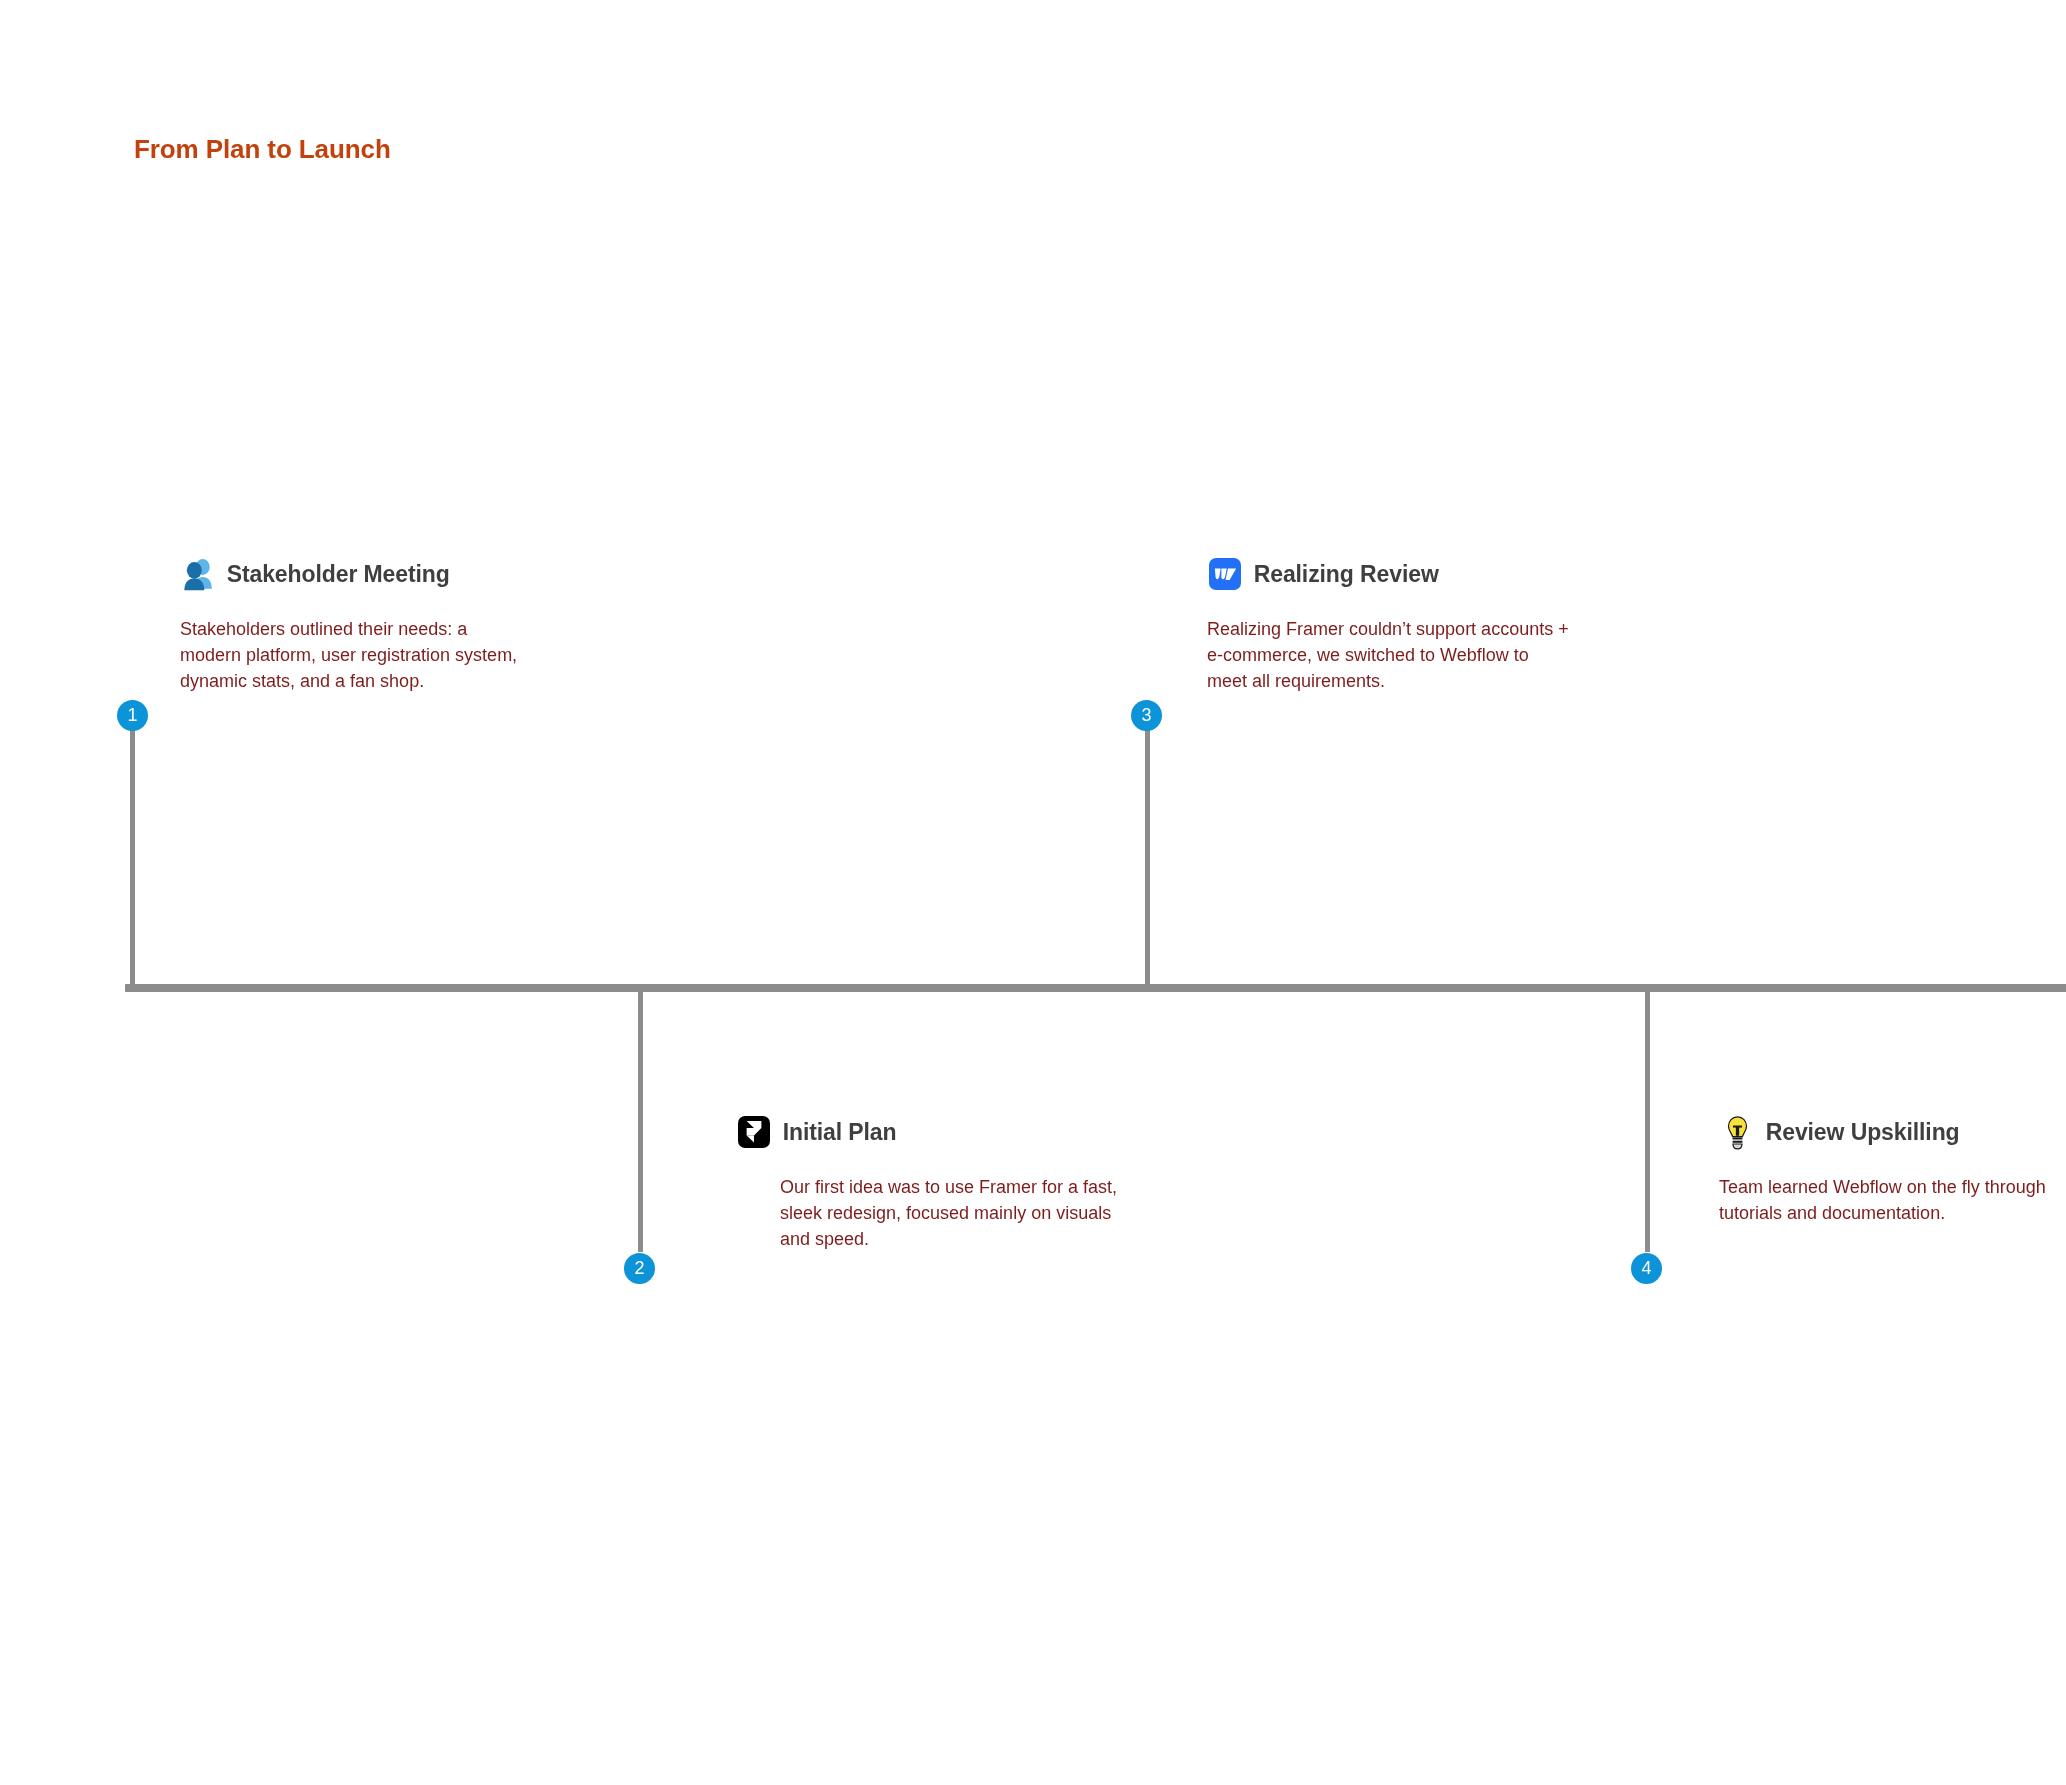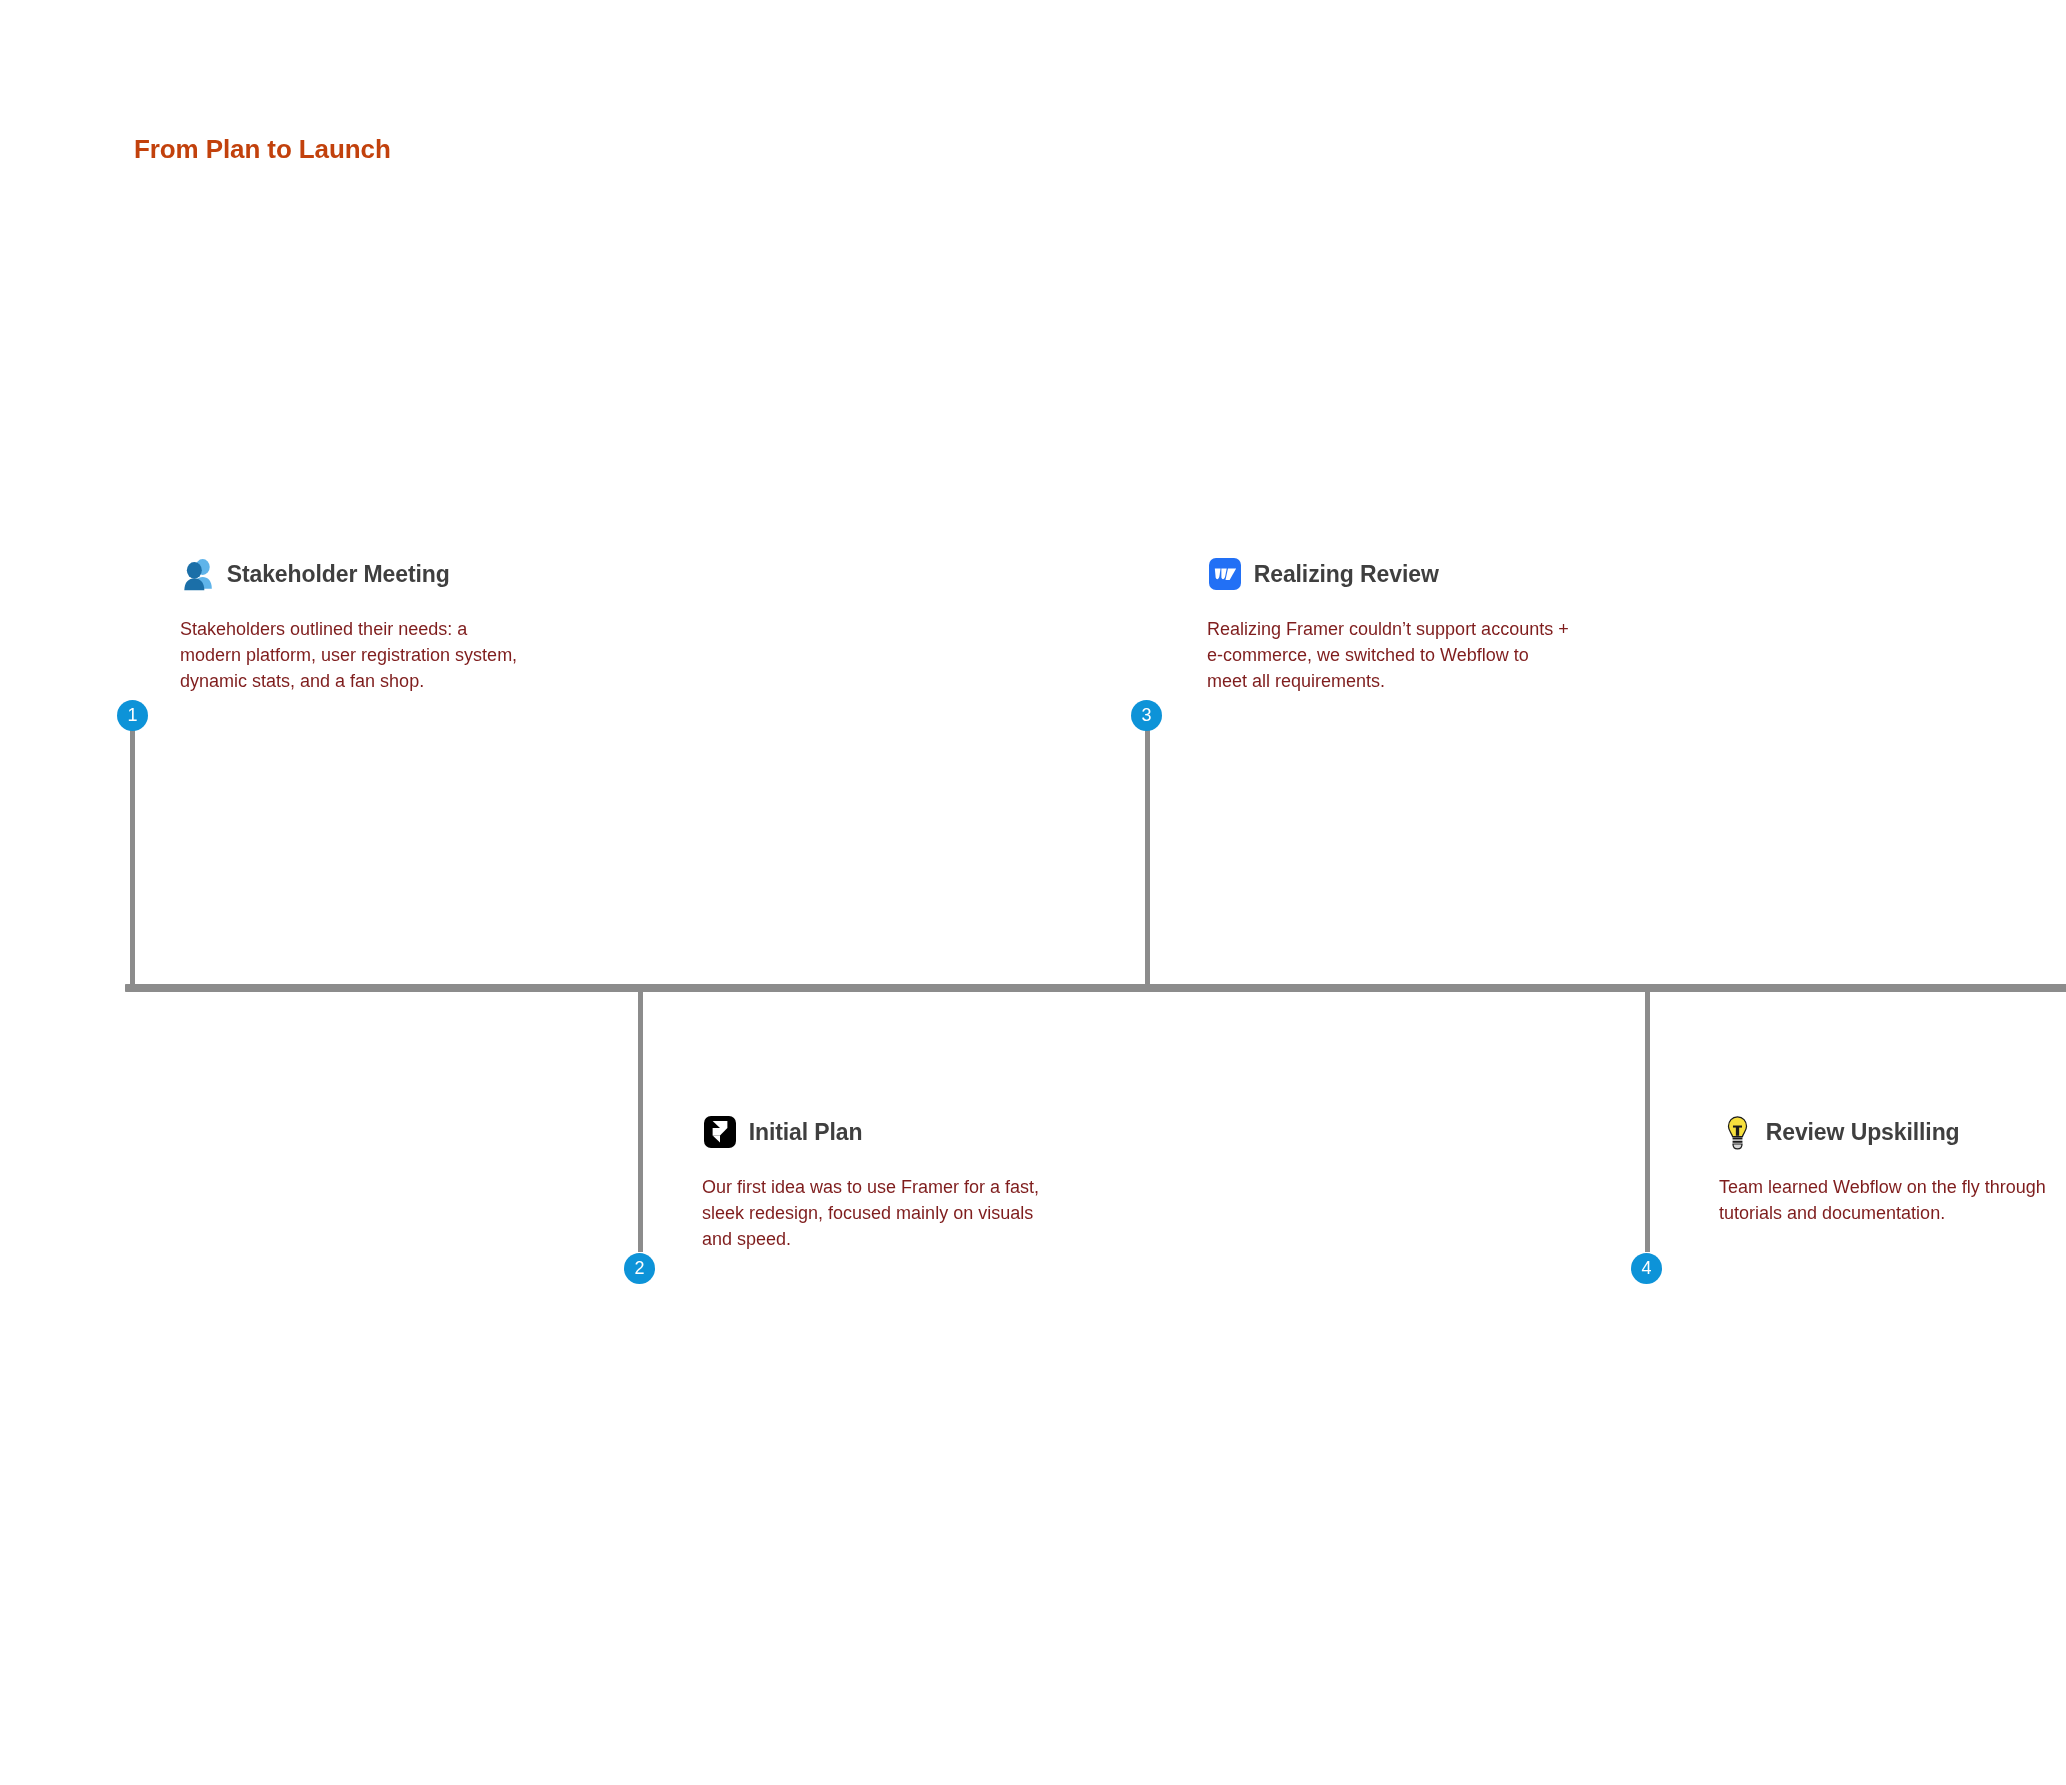--- a/index.html
+++ b/index.html
@@ -156,34 +156,34 @@
             <ellipse cx="32" cy="32" rx="18" ry="20" fill="#1b6fa8"></ellipse>
             <path d="M8 80 C8 60 19 51 32 51 C45 51 56 60 56 80 Z" fill="#1b6fa8"></path>
           </g>
         </svg>
       </div>
       <div class="ms-title">Stakeholder Meeting</div>
     </div>
     <div class="ms-body" style="width:339px;">Stakeholders outlined their needs: a modern platform, user registration system, dynamic stats, and a fan shop.</div>
   </div>
 
-  <div class="milestone" style="left:702px; top:1112px;">
+  <div class="milestone" style="left:736px; top:1112px;">
     <div class="ms-head">
       <div class="ms-icon">
         <div class="logo-tile logo-framer">
           <svg class="icon-svg" width="18" height="21.5" viewBox="0 0 44 52">
             <path d="M4 0 H40 V17 H22 Z" fill="#ffffff"></path>
             <path d="M4 17 H40 L22 35 H4 Z" fill="#ffffff"></path>
             <path d="M4 35 H22 V52 Z" fill="#ffffff"></path>
           </svg>
         </div>
       </div>
       <div class="ms-title">Initial Plan</div>
     </div>
-    <div class="ms-body" style="width:343px;">Our first idea was to use Framer for a fast, sleek redesign, focused mainly on visuals and speed.</div>
+    <div class="ms-body" style="width:343px;margin-left:44px;">Our first idea was to use Framer for a fast, sleek redesign, focused mainly on visuals and speed.</div>
   </div>
 
   <div class="milestone" style="left:1207px; top:554px;">
     <div class="ms-head">
       <div class="ms-icon">
         <div class="logo-tile logo-webflow">
           <svg class="icon-svg" width="23" height="16.5" viewBox="0 0 56 40">
             <path d="M2 6 H16 L13 26 C11 33 6 34 4 28 Z" fill="#ffffff"></path>
             <path d="M18 6 H31 L27 26 C25 33 20 34 18 28 Z" fill="#ffffff"></path>
             <path d="M34 6 H54 L38 34 H28 Z" fill="#ffffff"></path>

